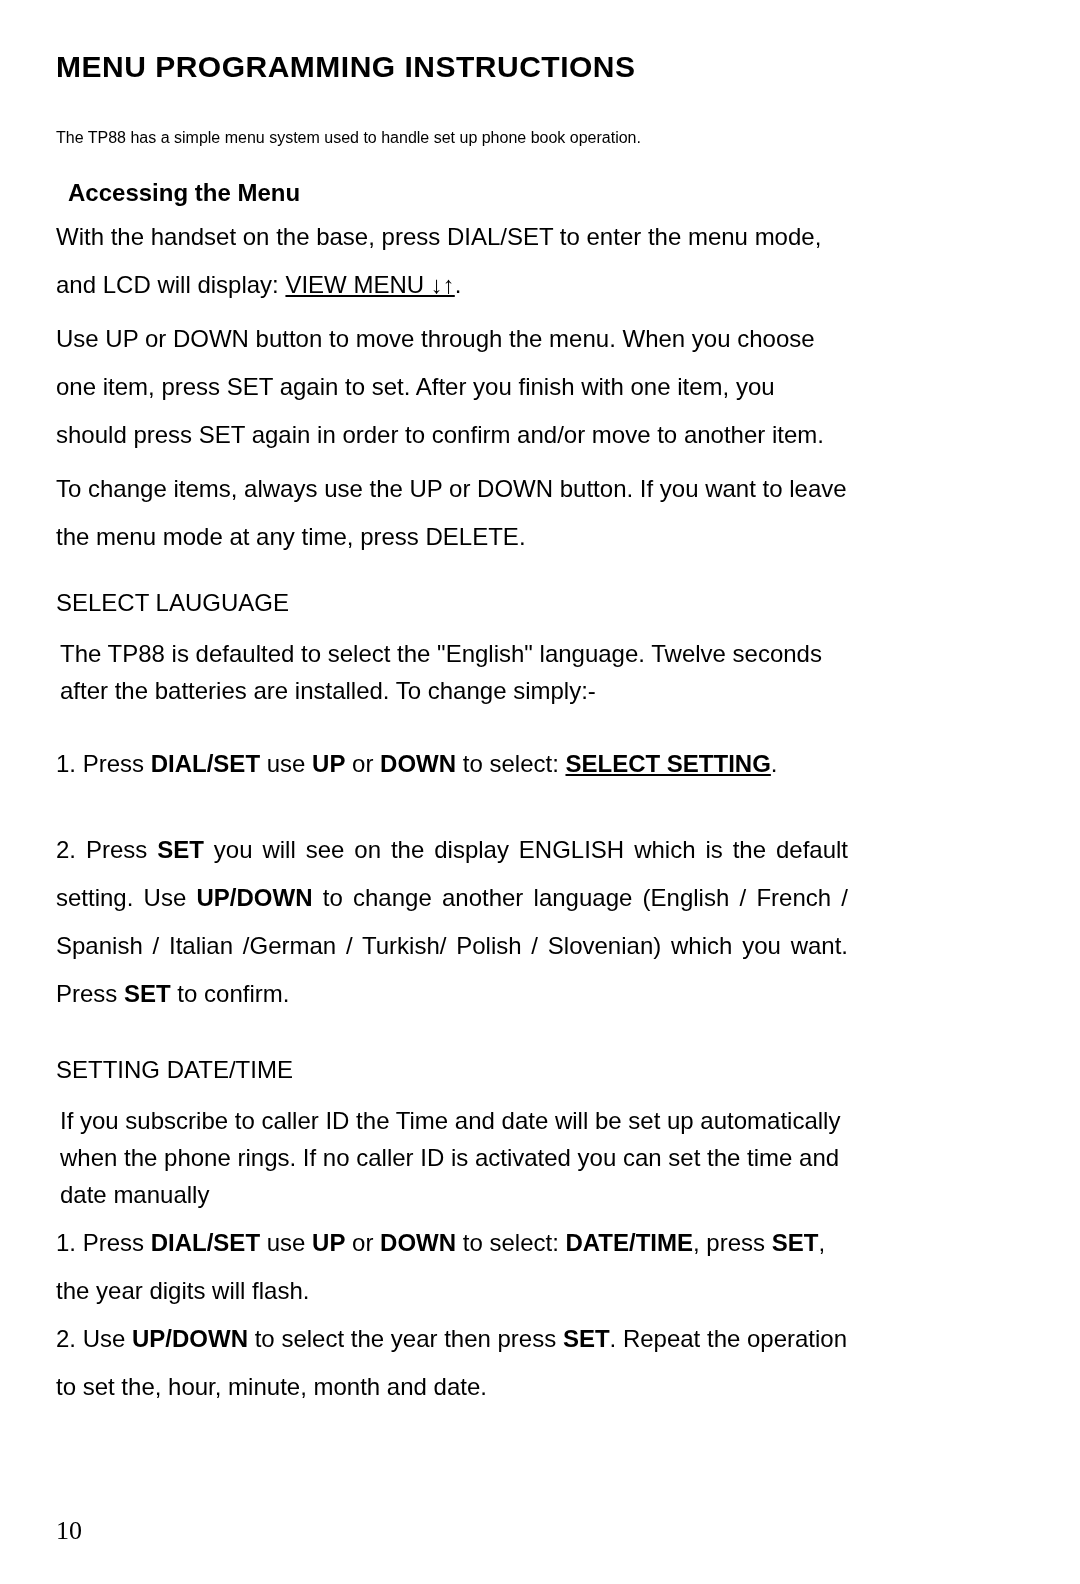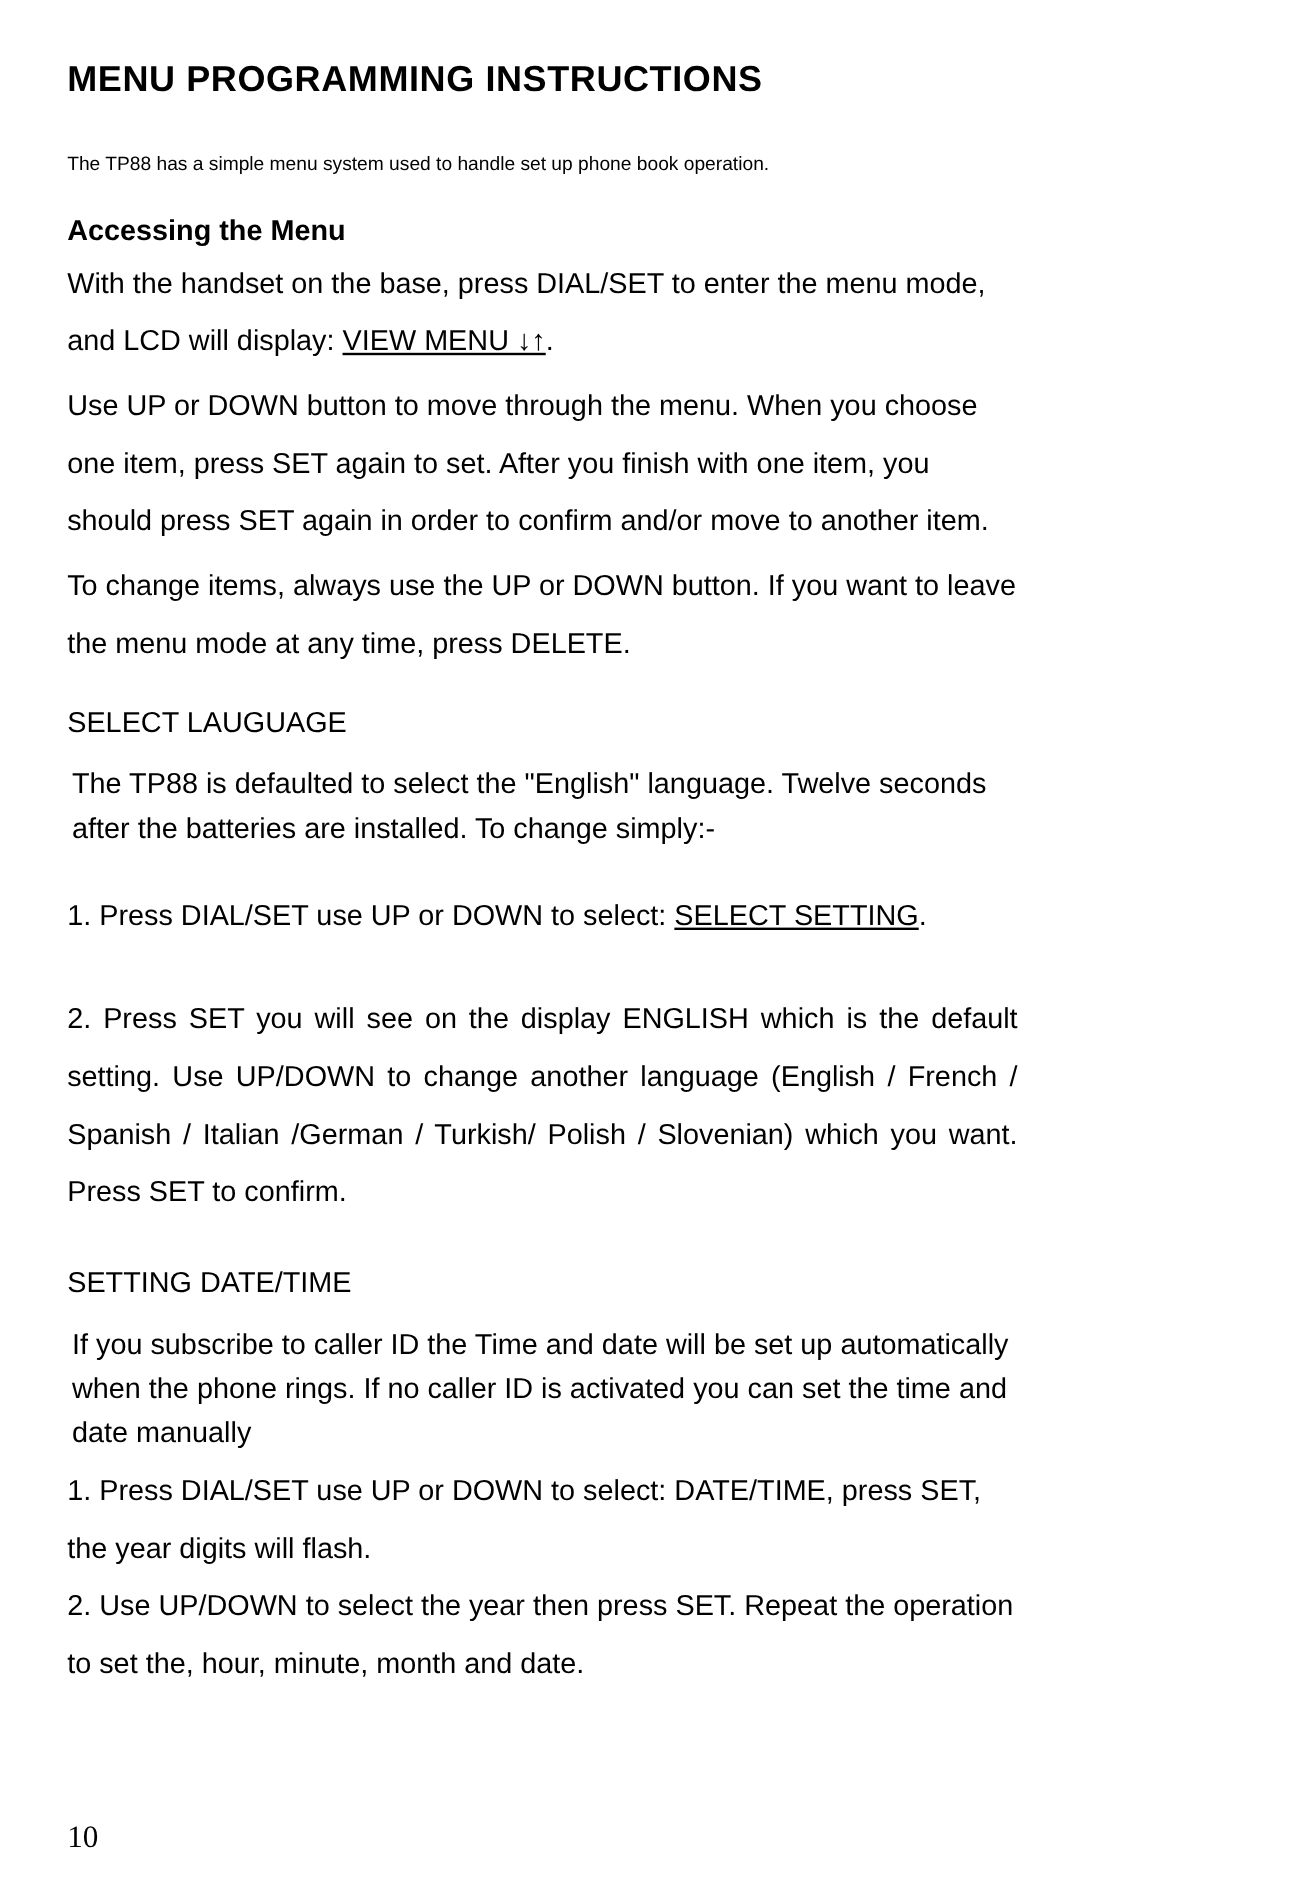--- a/index.html
+++ b/index.html
@@ -24,21 +24,21 @@
     letter-spacing: 0.5px;
   }
   .intro {
     font-size: 16px;
     line-height: 1.7;
     margin: 0 0 28px 0;
   }
   .subhead {
     font-size: 24px;
     font-weight: 700;
-    margin: 0 0 6px 0;
+    margin: 0 0 6px 12px;
   }
   .subhead-upper {
     font-size: 24px;
     font-weight: 400;
     margin: 28px 0 18px 0;
   }
   .body {
     font-size: 24px;
     line-height: 2.0;
   }
@@ -52,21 +52,21 @@
     text-align: justify;
     margin-top: 38px;
   }
   .step {
     font-size: 24px;
     line-height: 2.0;
   }
   .underline {
     text-decoration: underline;
   }
-  b, .b { font-weight: 400; }
+  b, .b { font-weight: 700; }
   .page-num {
     position: absolute;
     left: 56px;
     bottom: 38px;
     font-family: Liberation Serif, serif;
     font-size: 26px;
   }
   .block { margin-bottom: 6px; }
   .gap-top { margin-top: 30px; }
   .indent-slight { margin-left: 4px; }

